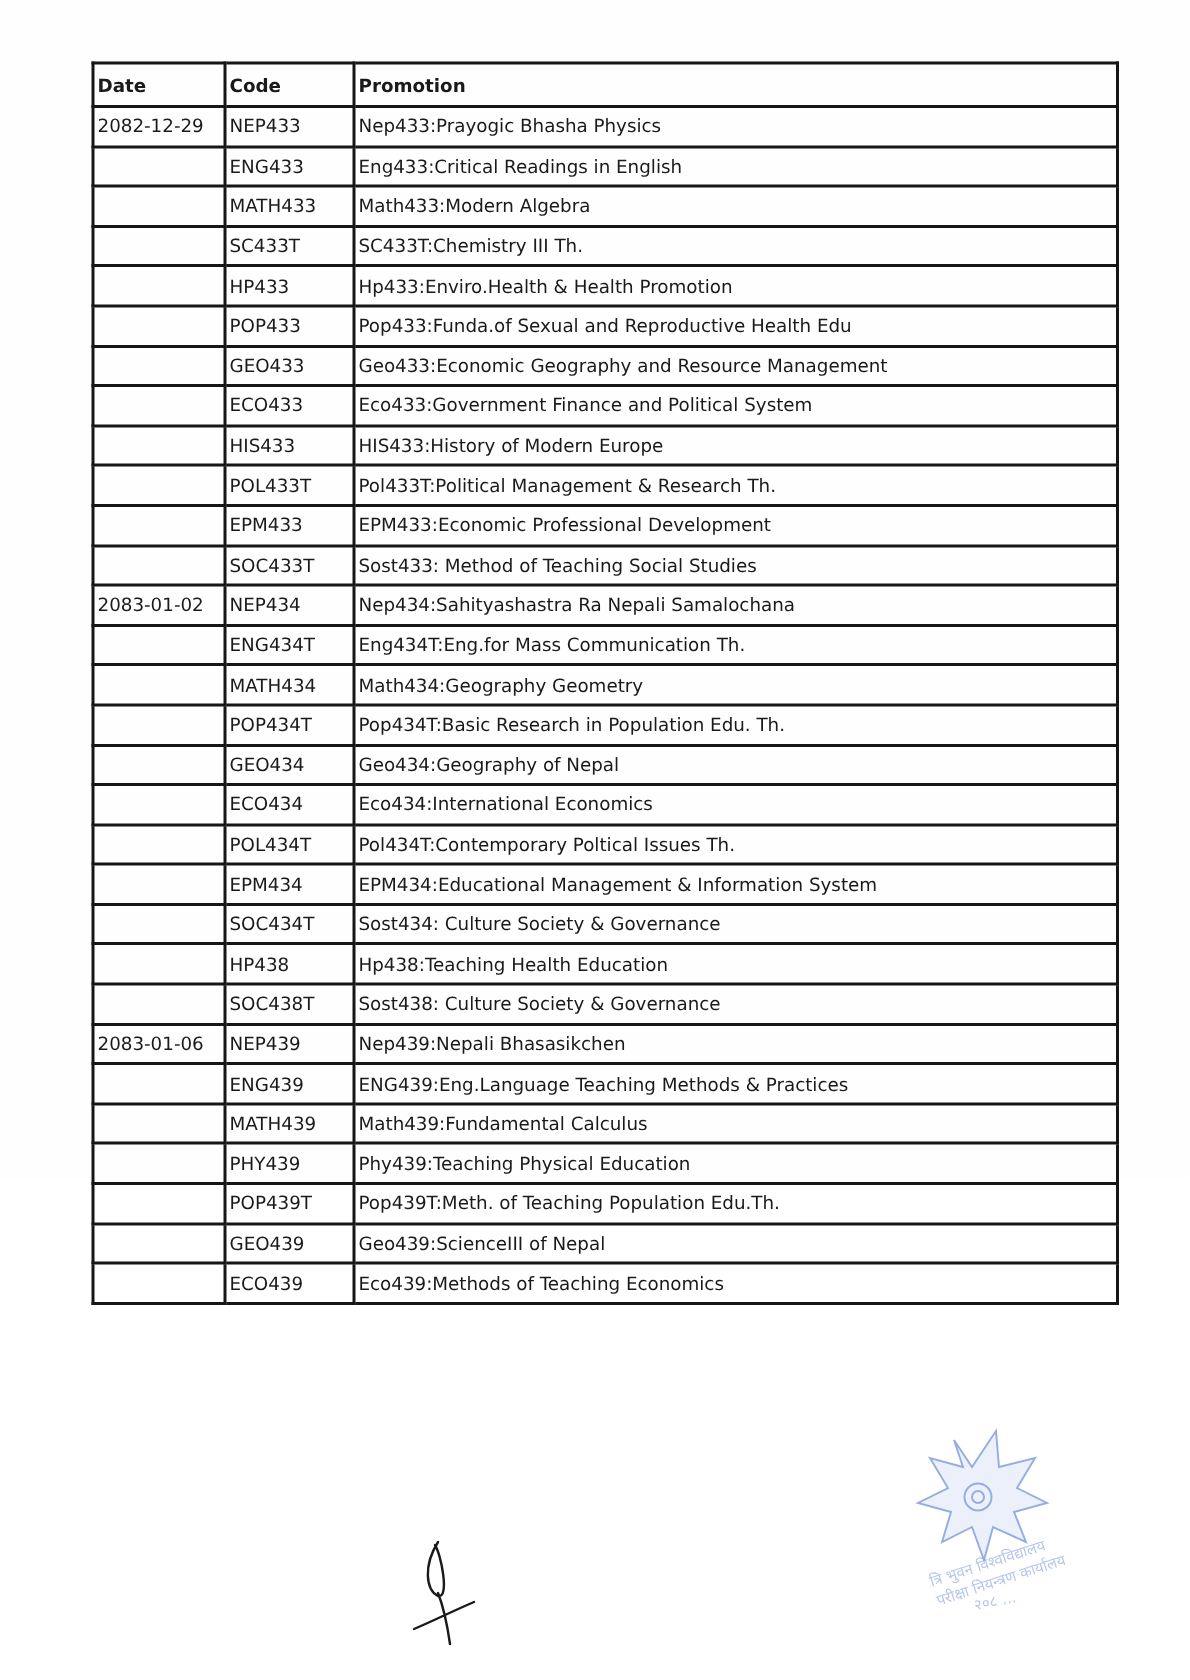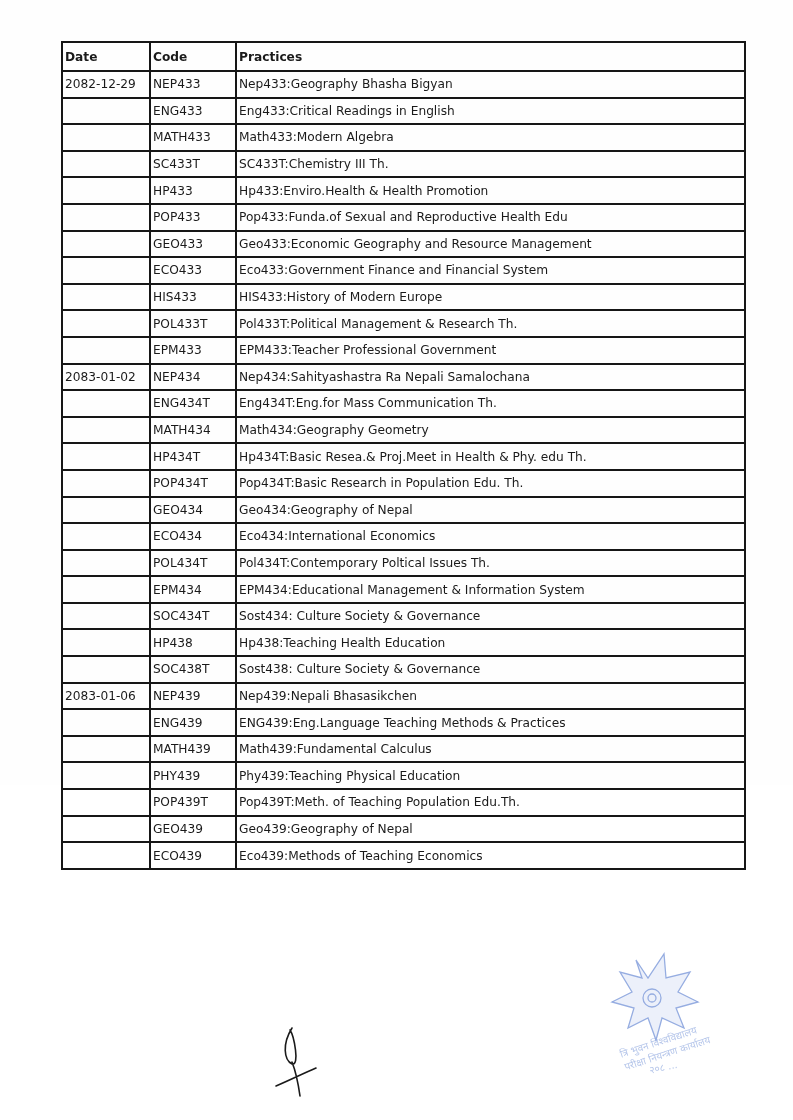--- a/index.html
+++ b/index.html
@@ -76,28 +76,28 @@
   <table class="schedule">
     <colgroup>
       <col class="c-date">
       <col class="c-code">
       <col class="c-subj">
     </colgroup>
     <thead>
       <tr>
         <th>Date</th>
         <th>Code</th>
-        <th>Practices</th>
+        <th>Promotion</th>
       </tr>
     </thead>
     <tbody id="rows">
         <tr>
     <td>2082-12-29</td>
     <td>NEP433</td>
-    <td>Nep433:Geography Bhasha Bigyan</td>
+    <td>Nep433:Prayogic Bhasha Physics</td>
   </tr>
         <tr>
     <td></td>
     <td>ENG433</td>
     <td>Eng433:Critical Readings in English</td>
   </tr>
         <tr>
     <td></td>
     <td>MATH433</td>
     <td>Math433:Modern Algebra</td>
@@ -118,59 +118,59 @@
     <td>Pop433:Funda.of Sexual and Reproductive Health Edu</td>
   </tr>
         <tr>
     <td></td>
     <td>GEO433</td>
     <td>Geo433:Economic Geography and Resource Management</td>
   </tr>
         <tr>
     <td></td>
     <td>ECO433</td>
-    <td>Eco433:Government Finance and Financial System</td>
+    <td>Eco433:Government Finance and Political System</td>
   </tr>
         <tr>
     <td></td>
     <td>HIS433</td>
     <td>HIS433:History of Modern Europe</td>
   </tr>
         <tr>
     <td></td>
     <td>POL433T</td>
     <td>Pol433T:Political Management &amp; Research Th.</td>
   </tr>
         <tr>
     <td></td>
     <td>EPM433</td>
-    <td>EPM433:Teacher Professional Government</td>
+    <td>EPM433:Economic Professional Development</td>
+  </tr>
+        <tr>
+    <td></td>
+    <td>SOC433T</td>
+    <td>Sost433: Method of Teaching Social Studies</td>
   </tr>
         <tr>
     <td>2083-01-02</td>
     <td>NEP434</td>
     <td>Nep434:Sahityashastra Ra Nepali Samalochana</td>
   </tr>
         <tr>
     <td></td>
     <td>ENG434T</td>
     <td>Eng434T:Eng.for Mass Communication Th.</td>
   </tr>
         <tr>
     <td></td>
     <td>MATH434</td>
     <td>Math434:Geography Geometry</td>
   </tr>
         <tr>
     <td></td>
-    <td>HP434T</td>
-    <td>Hp434T:Basic Resea.&amp; Proj.Meet in Health &amp; Phy. edu Th.</td>
-  </tr>
-        <tr>
-    <td></td>
     <td>POP434T</td>
     <td>Pop434T:Basic Research in Population Edu. Th.</td>
   </tr>
         <tr>
     <td></td>
     <td>GEO434</td>
     <td>Geo434:Geography of Nepal</td>
   </tr>
         <tr>
     <td></td>
@@ -223,21 +223,21 @@
     <td>Phy439:Teaching Physical Education</td>
   </tr>
         <tr>
     <td></td>
     <td>POP439T</td>
     <td>Pop439T:Meth. of Teaching Population Edu.Th.</td>
   </tr>
         <tr>
     <td></td>
     <td>GEO439</td>
-    <td>Geo439:Geography of Nepal</td>
+    <td>Geo439:ScienceIII of Nepal</td>
   </tr>
         <tr>
     <td></td>
     <td>ECO439</td>
     <td>Eco439:Methods of Teaching Economics</td>
   </tr>
       </tbody>
   </table>
 
   <svg class="stamp" viewBox="0 0 150 130">

